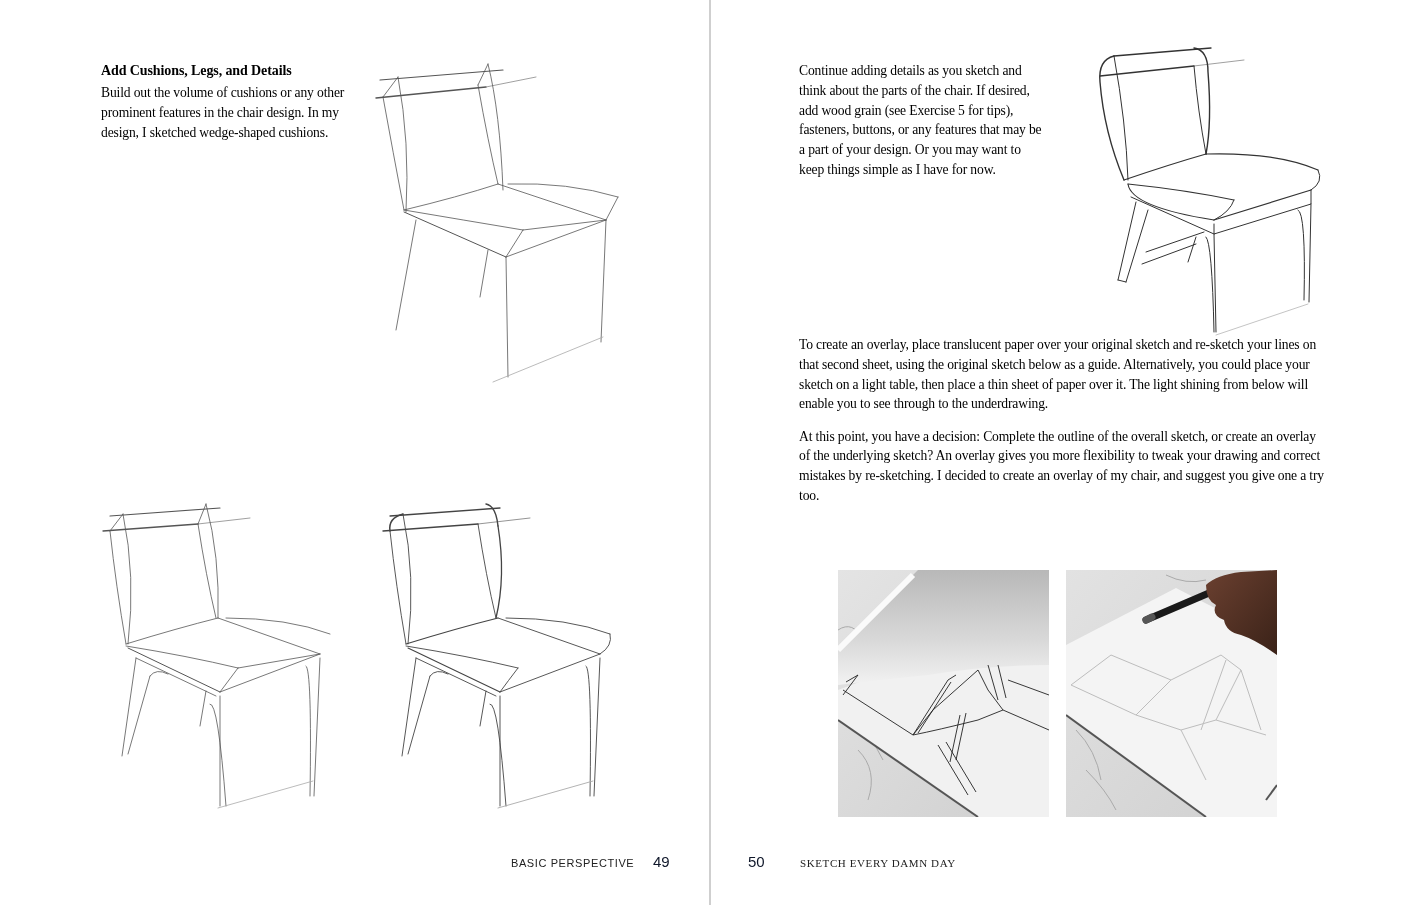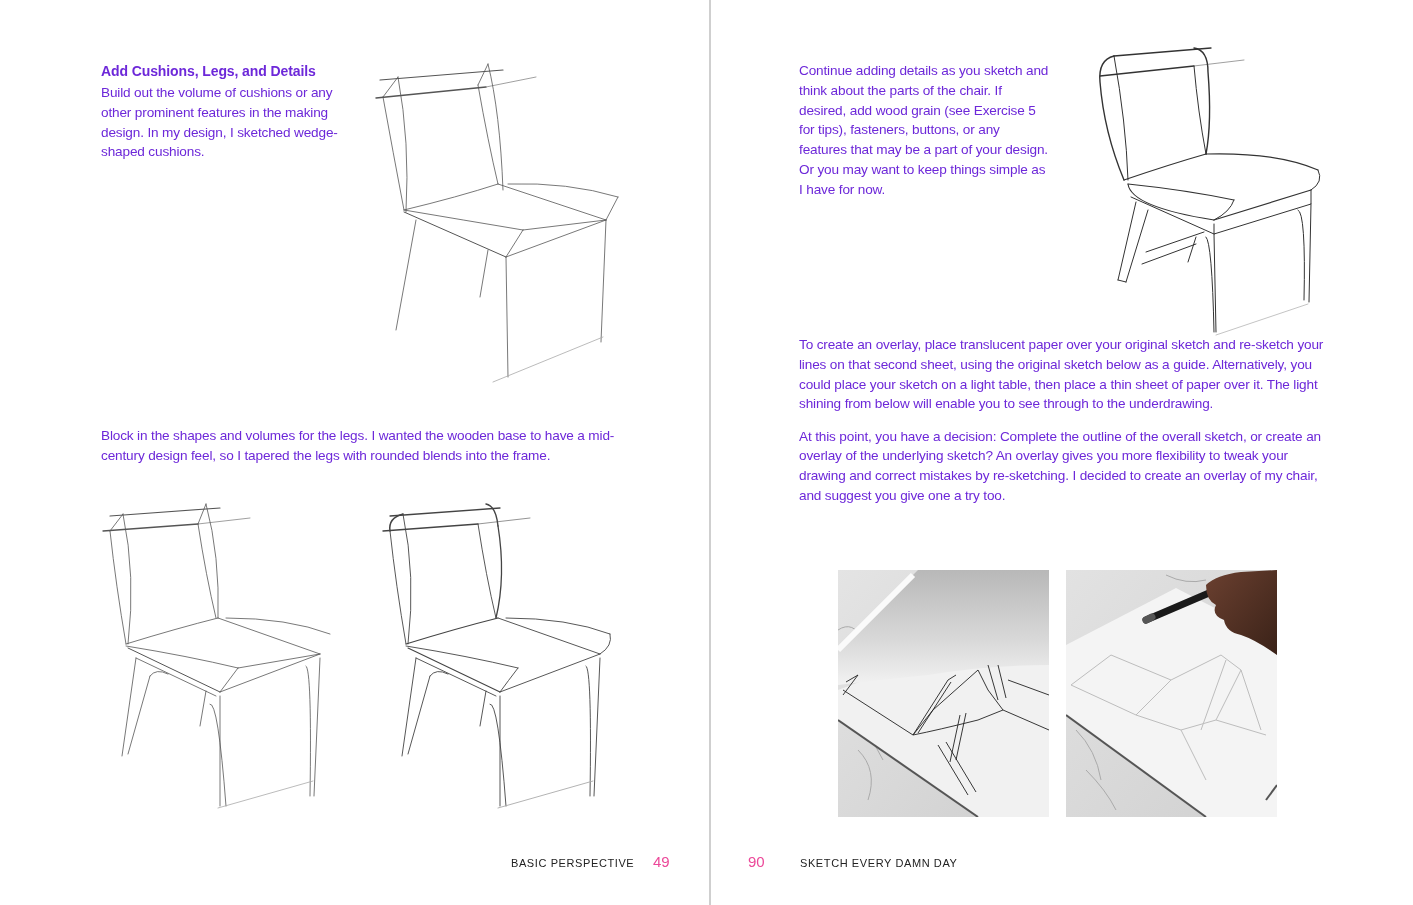--- a/index.html
+++ b/index.html
@@ -4,42 +4,42 @@
 <style>
   * { box-sizing: border-box; margin: 0; padding: 0; }
   html, body { width: 1413px; height: 905px; background: #ffffff; overflow: hidden; }
   body { position: relative; font-family: "Liberation Sans", "DejaVu Sans", sans-serif; color: #1a1a1a; }
   .spread { position: absolute; inset: 0; }
   .gutter { position: absolute; left: 709px; top: 0; width: 2px; height: 905px; background: #cfcfcf; }
   .page { position: absolute; top: 0; height: 905px; }
   .page.left { left: 0; width: 709px; }
   .page.right { left: 711px; width: 702px; }
 
-  .block { position: absolute; font-size: 13.6px; line-height: 19.8px; color: #6d28d9; letter-spacing: -0.15px; }
+  .block { position: absolute; font-size: 13.6px; line-height: 19.8px; color: #000000; letter-spacing: -0.15px; font-family: Liberation Serif, serif; }
   .block h3 { font-size: 14px; font-weight: bold; line-height: 22px; margin-bottom: 1px; letter-spacing: -0.1px; }
   .block p { margin-bottom: 12.5px; }
 
   .fig { position: absolute; }
   .fig svg { width: 100%; height: 100%; display: block; }
 
   .photo { position: absolute; overflow: hidden; }
 
   .footer { position: absolute; top: 857px; font-size: 11px; letter-spacing: 0.6px; color: #222; text-transform: uppercase; }
-  .pgnum { position: absolute; top: 853px; font-size: 15px; color: #ec4899; font-weight: normal; }
+  .pgnum { position: absolute; top: 853px; font-size: 15px; color: #0f172a; font-weight: normal; }
 </style>
 </head>
 <body>
 
 <div class="spread">
 
   <div class="page left">
 
     <div class="block" style="left:101px; top:60px; width:260px;">
       <h3>Add Cushions, Legs, and Details</h3>
-      <p>Build out the volume of cushions or any other prominent features in the making design. In my design, I sketched wedge-shaped cushions.</p>
+      <p>Build out the volume of cushions or any other prominent features in the chair design. In my design, I sketched wedge-shaped cushions.</p>
     </div>
 
     <div class="fig" style="left:368px; top:52px; width:280px; height:335px;">
       <svg viewBox="0 0 280 335" fill="none" stroke="#555" stroke-width="0.8" stroke-linecap="round">
         <path d="M12 28 L135 18" stroke-width="1.2"></path>
         <path d="M8 46 L118 35" stroke-width="1.4"></path>
         <path d="M118 35 L168 25" stroke="#888"></path>
         <path d="M30 25 L15 45"></path>
         <path d="M120 12 L110 33"></path>
         <path d="M30 25 Q42 90 38 160"></path>
@@ -56,23 +56,20 @@
         <path d="M155 178 L138 205"></path>
         <path d="M250 145 L238 168"></path>
         <path d="M48 168 L28 278"></path>
         <path d="M138 205 L140 325"></path>
         <path d="M238 168 L233 290"></path>
         <path d="M120 198 L112 245"></path>
         <path d="M125 330 L235 285" stroke="#aaa"></path>
       </svg>
     </div>
 
-    <div class="block" style="left:101px; top:426px; width:520px;">
-      <p>Block in the shapes and volumes for the legs. I wanted the wooden base to have a mid-century design feel, so I tapered the legs with rounded blends into the frame.</p>
-    </div>
 
     <div class="fig" style="left:98px; top:496px; width:245px; height:315px;">
       <svg viewBox="0 0 245 315" fill="none" stroke="#555" stroke-width="0.8" stroke-linecap="round">
         <path d="M12 20 L122 12" stroke-width="1.2"></path>
         <path d="M5 35 L100 28" stroke-width="1.3"></path>
         <path d="M100 28 L152 22" stroke="#888"></path>
         <path d="M25 18 L12 35"></path>
         <path d="M108 8 L100 28"></path>
         <path d="M25 18 Q38 80 30 148"></path>
         <path d="M12 35 Q18 90 28 148"></path>
@@ -240,16 +237,16 @@
           <path d="M115 160 L140 210"></path>
           <path d="M160 90 L135 160"></path>
           <path d="M175 100 L195 160"></path>
         </g>
         <path d="M80 50 L150 20" stroke="#1a1a1a" stroke-width="7" stroke-linecap="round"></path>
         <path d="M80 50 L86 47" stroke="#555" stroke-width="7" stroke-linecap="round"></path>
         <path d="M140 15 Q150 5 175 2 L211 0 L211 85 Q190 70 175 65 Q160 62 158 50 Q145 45 150 35 Q140 30 140 15 Z" fill="url(#skin)"></path>
       </svg>
     </div>
 
-    <div class="pgnum" style="left:37px;">90</div>
-    <div class="footer" style="left:89px;">Sketch Every Damn Day</div>
+    <div class="pgnum" style="left:37px;">50</div>
+    <div class="footer" style="left:89px;font-family:Liberation Serif, serif;">Sketch Every Damn Day</div>
   </div>
 </div>
 
 </body></html>

